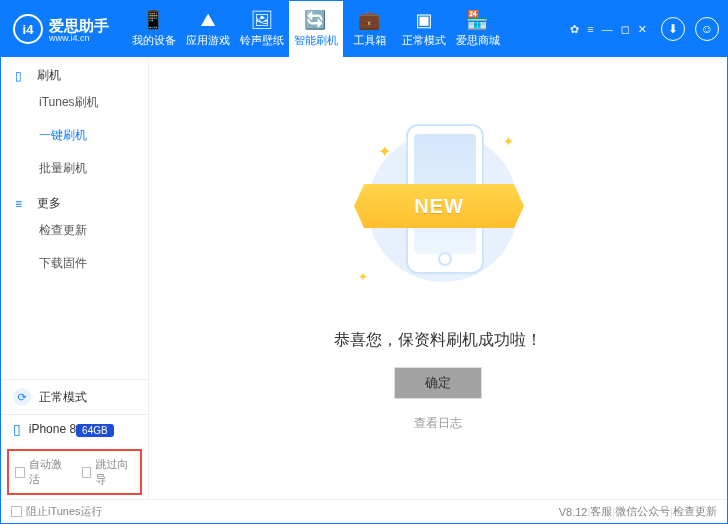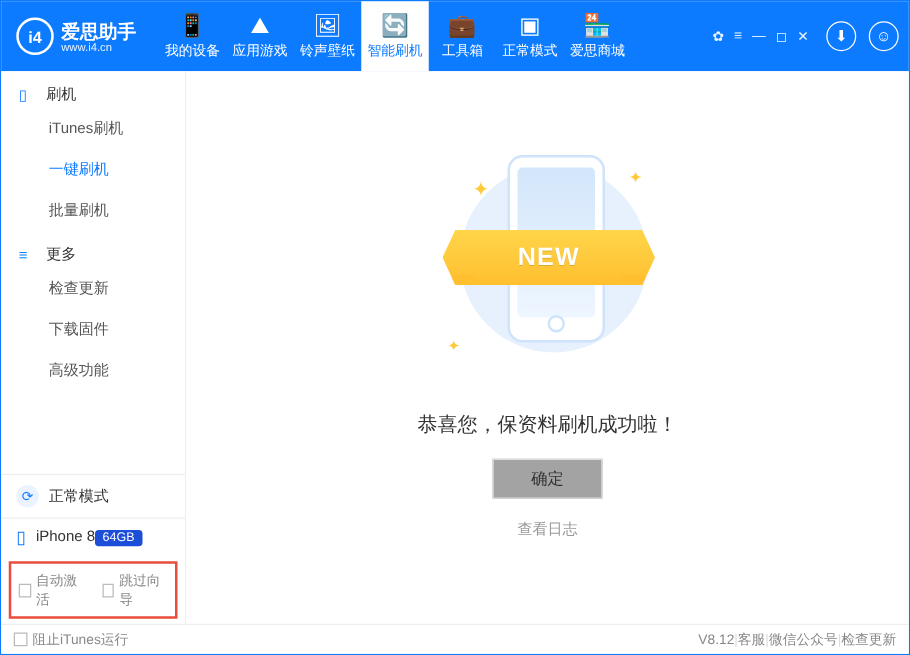--- a/index.html
+++ b/index.html
@@ -132,21 +132,20 @@
       <div class="side-item">iTunes刷机</div>
       <div class="side-item active">一键刷机</div>
       <div class="side-item">批量刷机</div>
 
       <div class="side-group">
         <span class="sg-icon">≡</span>
         <span>更多</span>
       </div>
       <div class="side-item">检查更新</div>
       <div class="side-item">下载固件</div>
-      <div class="side-item">高级功能</div>
 
       <div class="side-bottom">
         <div class="mode-row">
           <span class="mode-icon">⟳</span>
           <span>正常模式</span>
         </div>
         <div class="dev-row">
           <span class="dev-icon">▯</span>
           <span class="dev-text">
             <span>iPhone 8</span>

